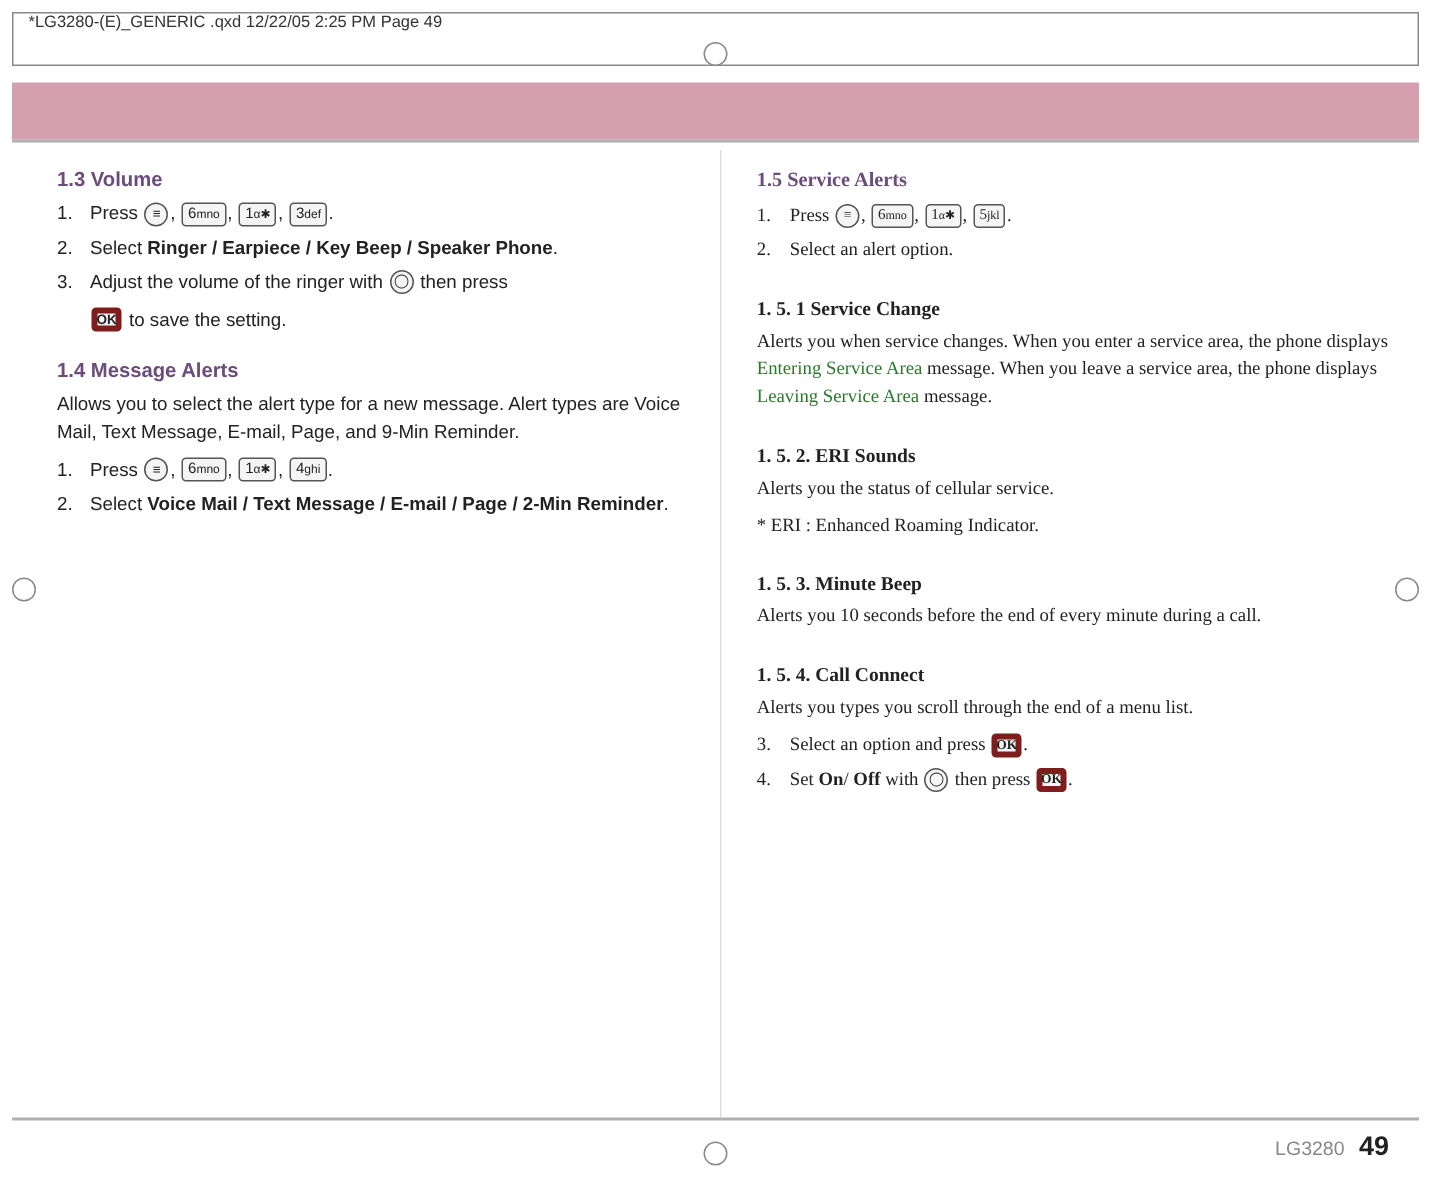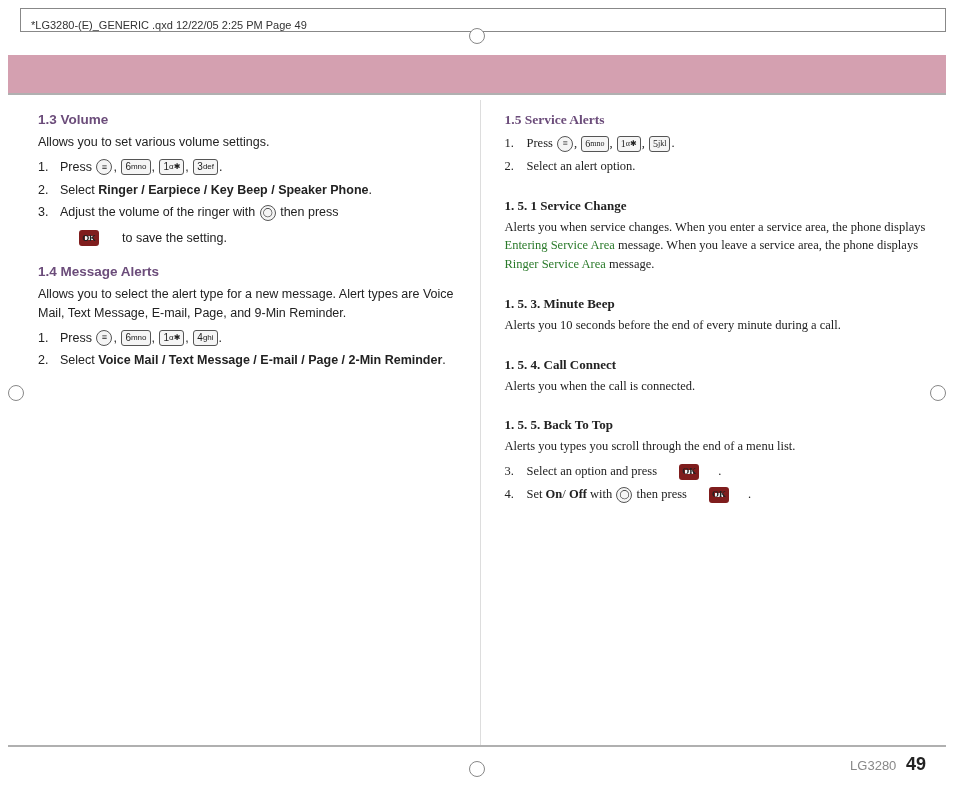--- a/index.html
+++ b/index.html
@@ -11,26 +11,26 @@
       font-size: 13px;
       color: #222;
       overflow: hidden;
       position: relative;
     }
 
     
     .header-bar {
       position: absolute;
       top: 8px;
-      left: 20px;
-      right: 8px;
-      height: 24px;
+      left: 8px;
+      right: 8px;
+      height: 36px;
       border: 1px solid #888;
       display: flex;
-      align-items: flex-end;
+      align-items: flex-start;
       padding: 0 10px;
       font-size: 11px;
       color: #333;
       background: #fff;
     }
 
     .header-bar .file-info {
       flex: 1;
       font-size: 11px;
     }
@@ -213,26 +213,26 @@
       vertical-align: middle;
     }
 
     
     .key-ok {
       display: inline-flex;
       align-items: center;
       justify-content: center;
       width: 20px;
       height: 16px;
-      border: 6px solid #7f1d1d;
+      border: 4px solid #7f1d1d;
       border-radius: 3px;
       font-size: 9px;
       font-weight: bold;
       background: #f5f5f5;
-      margin: 0 19px;
+      margin: 0 1px;
       vertical-align: middle;
     }
 
     
     .link-text { color: #2a7a2a; }
 
     
     .page-footer {
       position: absolute;
       bottom: 10px;
@@ -289,21 +289,20 @@
 <div class="separator-line"></div>
 
 <div class="bottom-separator"></div>
 
 <div class="content-area">
 
   <div class="left-column">
 
     <div>
       <div class="section-heading">1.3 Volume</div>
-      <p>Allows you to set various volume settings.</p>
 
       <ol class="num-list">
         <li>
           <span class="num">1.</span>
           <span class="content">
             Press&nbsp;<span class="key-circle">≡</span>,&nbsp;<span class="key-btn">6<sup>mno</sup></span>,&nbsp;<span class="key-btn">1<sup>α</sup><sub>✱</sub></span>,&nbsp;<span class="key-btn">3<sup>def</sup></span>.
           </span>
         </li>
         <li>
           <span class="num">2.</span>
@@ -362,37 +361,40 @@
         <li>
           <span class="num">2.</span>
           <span class="content">Select an alert option.</span>
         </li>
       </ol>
     </div>
 
     <div>
       <div class="sub-section-heading">1. 5. 1 Service Change</div>
       <p>
-        Alerts you when service changes. When you enter a service area, the phone displays <span class="link-text">Entering Service Area</span> message. When you leave a service area, the phone displays <span class="link-text">Ringer Service Area</span> message.
+        Alerts you when service changes. When you enter a service area, the phone displays <span class="link-text">Entering Service Area</span> message. When you leave a service area, the phone displays <span class="link-text">Leaving Service Area</span> message.
       </p>
     </div>
 
+    <div>
+      <div class="sub-section-heading">1. 5. 2. ERI Sounds</div>
+      <p>Alerts you the status of cellular service.</p>
+      <p>* ERI : Enhanced Roaming Indicator.</p>
+    </div>
 
     <div>
       <div class="sub-section-heading">1. 5. 3. Minute Beep</div>
       <p>Alerts you 10 seconds before the end of every minute during a call.</p>
     </div>
 
     <div>
       <div class="sub-section-heading">1. 5. 4. Call Connect</div>
-      <p>Alerts you when the call is connected.</p>
-    </div>
-
-    <div>
-      <div class="sub-section-heading">1. 5. 5. Back To Top</div>
+    </div>
+
+    <div>
       <p>Alerts you types you scroll through the end of a menu list.</p>
     </div>
 
     <ol class="num-list">
       <li>
         <span class="num">3.</span>
         <span class="content">
           Select an option and press <span class="key-ok">OK</span>.
         </span>
       </li>

